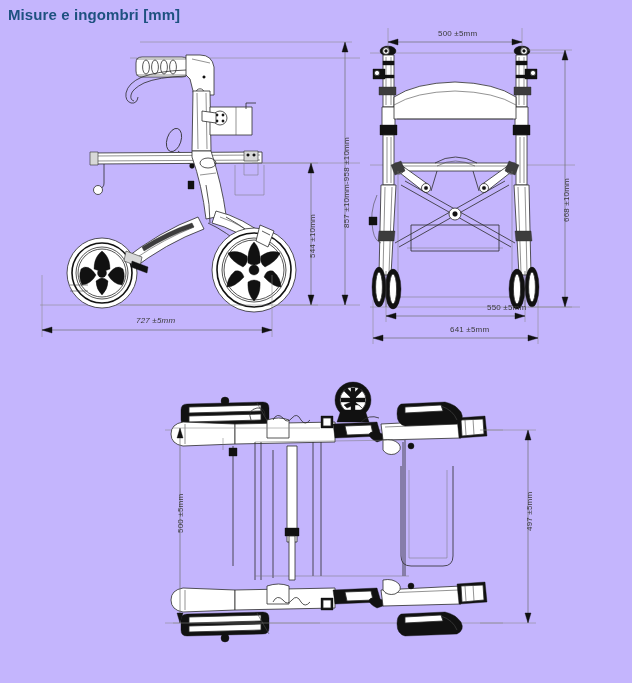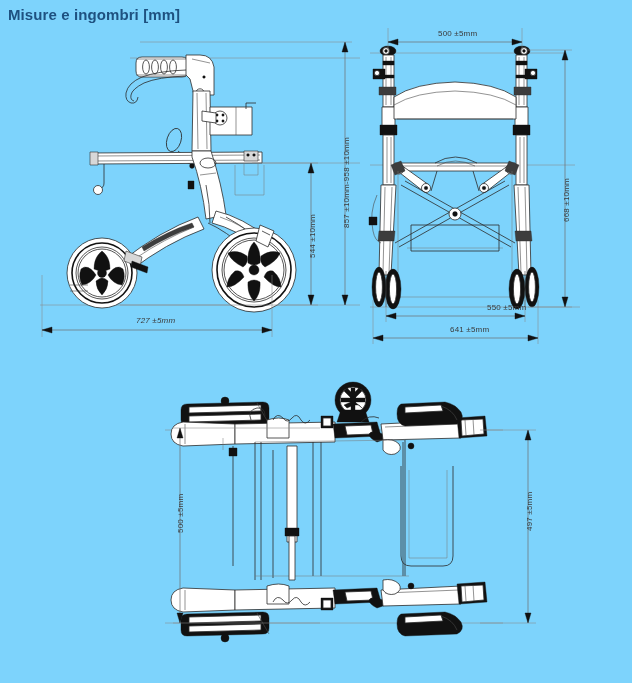--- a/index.html
+++ b/index.html
@@ -10,21 +10,21 @@
   body {
     width: 632px;
     height: 683px;
     position: relative;
     font-family: "Liberation Sans", sans-serif;
     overflow: hidden;
   }
   #page {
     position: absolute;
     inset: 0;
-    background: #7dd3fc;
+    background: #c4b5fd;
   }
   #page-title {
     position: absolute;
     left: 8px;
     top: 6px;
     font-size: 15px;
     font-weight: bold;
     color: #1e5180;
     letter-spacing: 0.1px;
     white-space: nowrap;

